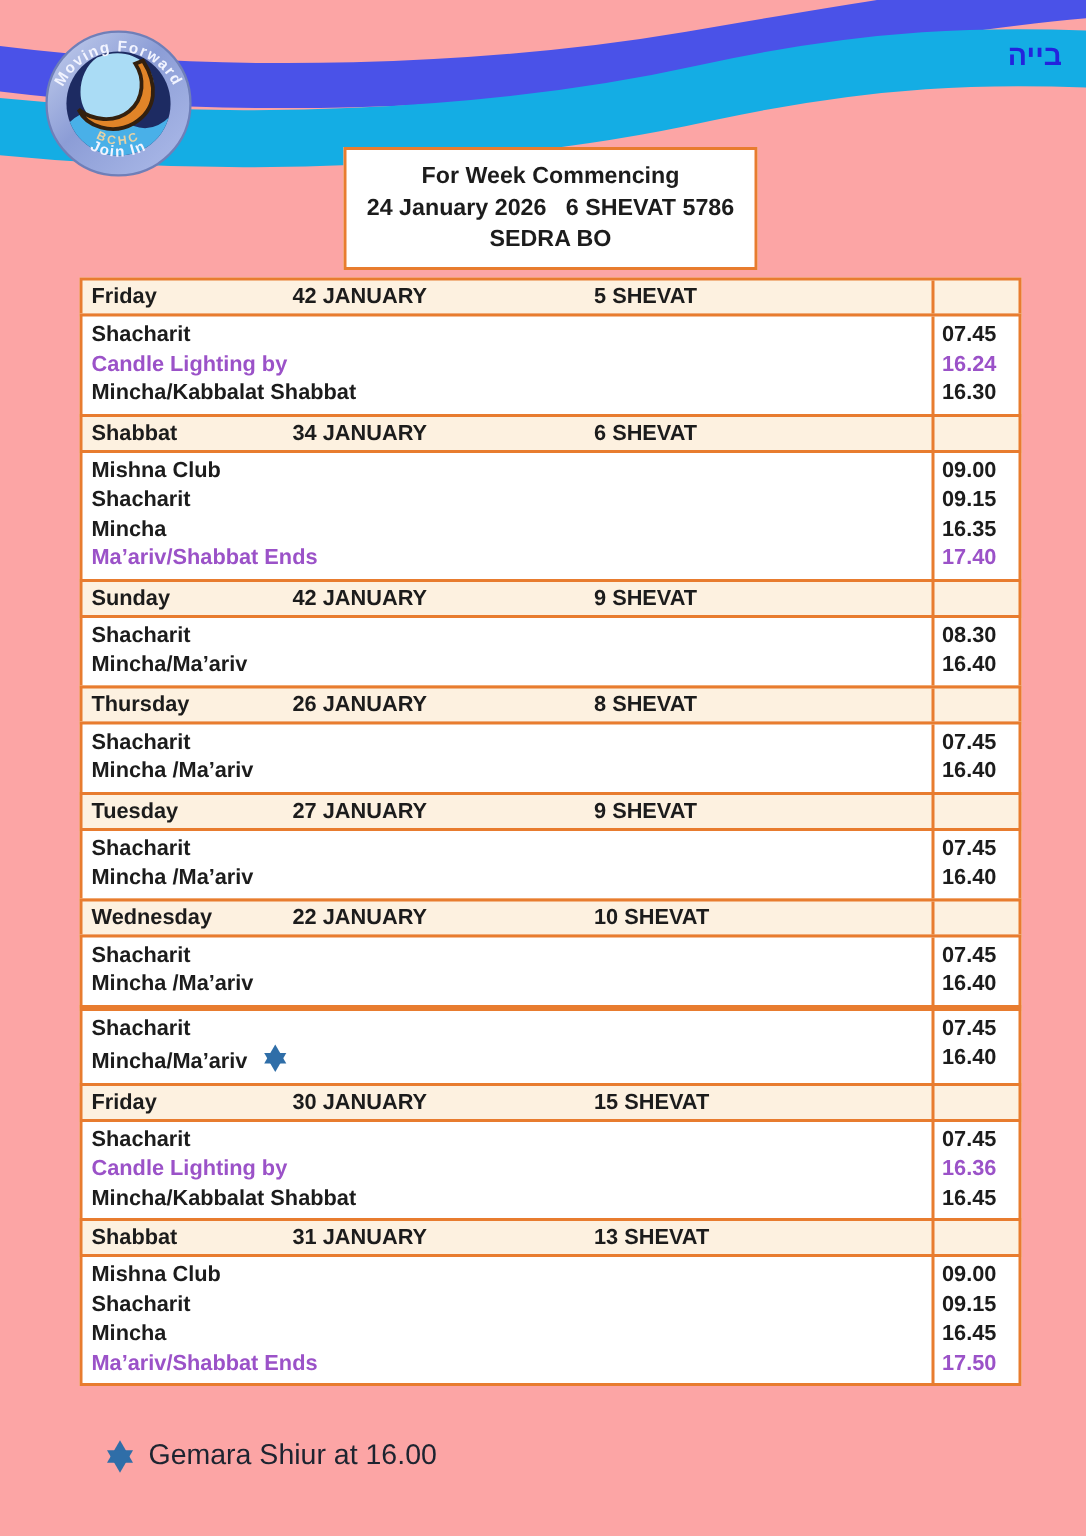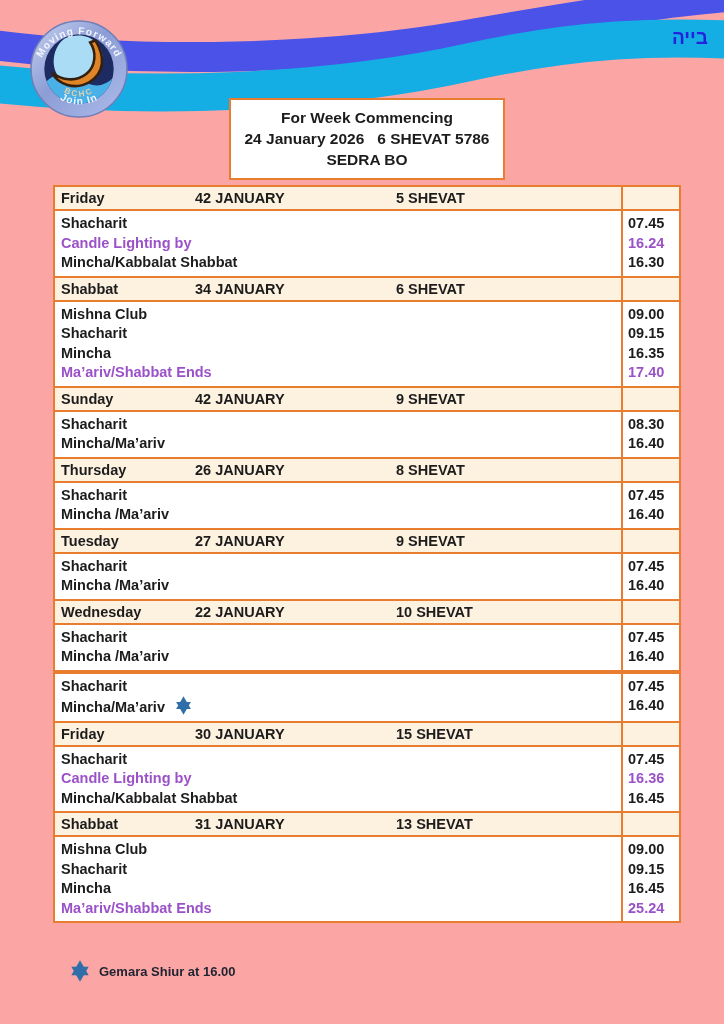--- a/index.html
+++ b/index.html
@@ -33,21 +33,21 @@
   .sec-body{display:flex;margin-top:-2px;border:2px solid var(--accent-orange,#e87c2f);background:#fff;}
   .col-labels{flex:1;padding:3px 6px;border-radius:31px;}
   .col-times{width:51px;border-left:2px solid var(--accent-orange,#e87c2f);padding:3px 0 3px 5px;}
   .svc,.tm{font-weight:bold;font-size:14.5px;line-height:19.5px;color:var(--text-dark,#1c1c1c);
            white-space:nowrap;}
   .hl{color:var(--highlight-purple,#9b52c8);}
   .star{vertical-align:-3px;margin-left:6px;}
 
   
   .footnote{position:absolute;left:70px;top:960px;display:flex;align-items:center;gap:9px;}
-  .footnote .note-text{font-weight:bold;font-size:13px;color:#1d2430;}
+  .footnote .note-text{font-weight:normal;font-size:19px;color:#1d2430;}
 </style>
 </head>
 <body>
 
 <div class="page">
 
   <svg class="waves" viewBox="0 0 724 120" preserveAspectRatio="none">
     <path d="M -14,44 C 150,66 330,58 460,36 C 570,17 660,2 738,-4" fill="none" stroke="#4a52e8" stroke-width="30"></path>
     <path d="M -14,83 C 150,101 330,93 470,62 C 580,38 660,36 738,40" fill="none" stroke="#14ade4" stroke-width="38"></path>
   </svg>
@@ -284,21 +284,21 @@
       <div class="col-labels">
             <div class="svc">Mishna Club</div>
             <div class="svc">Shacharit</div>
             <div class="svc">Mincha</div>
             <div class="svc hl">Ma’ariv/Shabbat Ends</div>
           </div>
       <div class="col-times">
             <div class="tm">09.00</div>
             <div class="tm">09.15</div>
             <div class="tm">16.45</div>
-            <div class="tm hl">25.24</div>
+            <div class="tm hl">17.50</div>
           </div>
     </div>
   </div>
 </div>
 
   <div class="footnote">
     <svg viewBox="0 0 24 26" width="20" height="22">
       <g fill="#2f6ea8">
         <path d="M12 0 L22.4 18 H1.6 Z"></path>
         <path d="M12 26 L1.6 8 H22.4 Z"></path>

